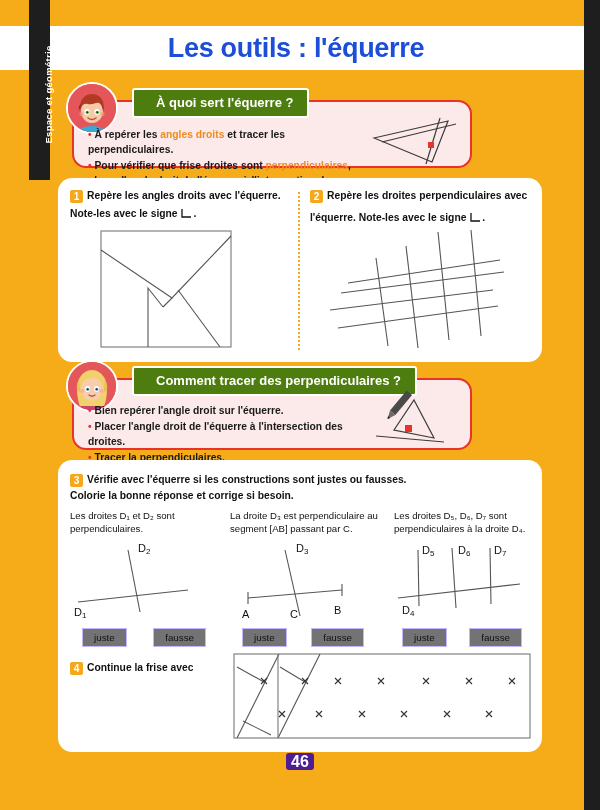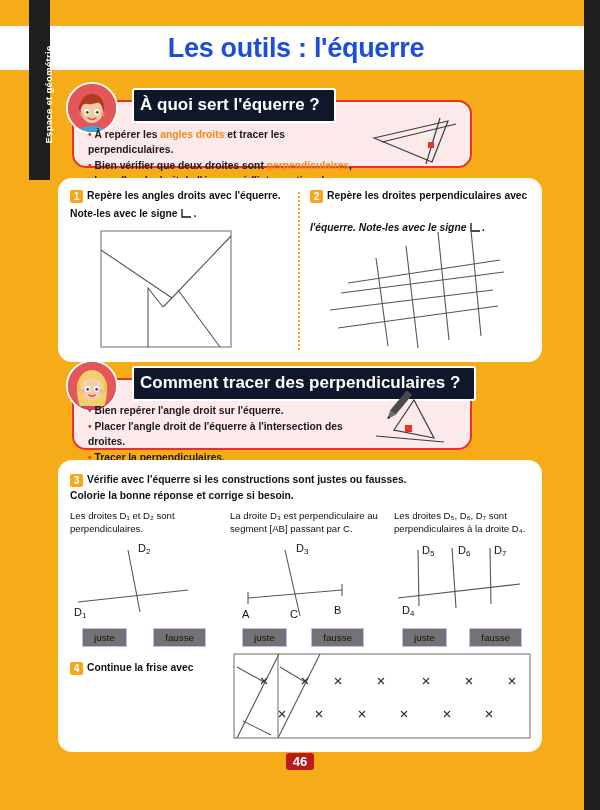--- a/index.html
+++ b/index.html
@@ -42,23 +42,23 @@
 
   
   .callout {
     position: absolute;
     background: #FCE9E9;
     border: 2.5px solid #E8332A;
     border-radius: 14px;
   }
   .callout-header {
     position: absolute; left: 58px; top: -14px;
-    background: #0f172a; color: #fff;
-    font-size: 17px; font-weight: bold;
-    padding: 5px 14px 6px 6px;
+    background: #4d7c0f; color: #fff;
+    font-size: 13px; font-weight: bold;
+    padding: 5px 14px 6px 22px;
     border: 2.5px solid #fff;
     border-radius: 3px;
     white-space: nowrap;
   }
   .avatar {
     position: absolute; left: -8px; top: -20px;
     width: 52px; height: 52px; border-radius: 50%;
     border: 2.5px solid #fff;
     overflow: hidden;
     background: #E4565A;
@@ -94,22 +94,22 @@
 
   .ansbox {
     display: inline-block; border: 1px solid #c4b5fd; background: #737373;
     font-size: 9.8px; padding: 3px 11px; color: #111;
   }
 
   svg { display: block; overflow: visible; }
 
   .pagenum {
     position: absolute; left: 286px; top: 753px;
-    width: 28px; height: 17px; background: #b91c1c; color: #fff;
-    border-radius: 3px; font-size: 13px; font-weight: bold;
+    width: 28px; height: 17px; background: #4c1d95; color: #fff;
+    border-radius: 3px; font-size: 16px; font-weight: bold;
     display: flex; align-items: center; justify-content: center; text-align: right;
   }
   .whitebar-top {
     position: absolute; left: 0; top: 26px; width: 600px; height: 44px;
     background: #fff;
   }
 </style>
 </head>
 <body>
 
@@ -138,21 +138,21 @@
       <circle cx="19.3" cy="28.3" r=".7" fill="#1b1b1b"></circle>
       <circle cx="29.3" cy="28.3" r=".7" fill="#1b1b1b"></circle>
       <path d="M20 34q4 3 8 0" stroke="#C0523C" stroke-width="1.5" fill="none" stroke-linecap="round"></path>
       <circle cx="13.5" cy="30" r="2.2" fill="#F0A080" opacity=".6"></circle>
       <circle cx="34.5" cy="30" r="2.2" fill="#F0A080" opacity=".6"></circle>
     </svg>
   </div>
   <div class="callout-header">À quoi sert l'équerre ?</div>
   <ul class="bullets">
     <li><span>À repérer les </span><span class="hl">angles droits</span><span> et tracer les perpendiculaires.</span></li>
-    <li><span>Bien vérifier que deux droites sont </span><span class="hl">perpendiculaires</span><span>, placer l'angle droit de l'équerre à l'intersection des deux droites.</span></li>
+    <li><span>Pour vérifier que frise droites sont </span><span class="hl">perpendiculaires</span><span>, placer l'angle droit de l'équerre à l'intersection des deux droites.</span></li>
   </ul>
   <svg style="position:absolute; right:8px; top:14px;" width="92" height="50" viewBox="0 0 92 50">
     <path d="M4 22 L78 5 L62 46 Z" fill="none" stroke="#3b3b3b" stroke-width="1.2"></path>
     <path d="M12 26 L86 8" stroke="#3b3b3b" stroke-width="1.2" fill="none"></path>
     <path d="M70 2 L56 48" stroke="#3b3b3b" stroke-width="1.2" fill="none"></path>
     <rect x="58" y="26" width="6" height="6" fill="#E8332A"></rect>
   </svg>
 </div>
 
 <div class="panel" style="left:58px; top:178px; width:484px; height:184px;">
@@ -173,21 +173,21 @@
     <path d="M1 20 L72 68 L131 6" stroke="#555" stroke-width="1.1" fill="none"></path>
     <path d="M72 68 L63 77" stroke="#555" stroke-width="1.1" fill="none"></path>
     <path d="M63 77 L48 58 L48 117" stroke="#555" stroke-width="1.1" fill="none"></path>
     <path d="M78 60 L120 117" stroke="#555" stroke-width="1.1" fill="none"></path>
   </svg>
 
   <div style="position:absolute; left:252px; top:10px; width:222px;">
     <div class="extext">
       <span class="exnum">2</span><span>Repère les droites perpendiculaires avec</span>
     </div>
-    <div class="extext" style="margin-top:16px;font-style:italic;">
+    <div class="extext" style="margin-top:6px;">
       <span>l'équerre. Note-les avec le signe </span><svg width="13" height="11" style="display:inline-block;vertical-align:-2px">
           <path d="M2 1 L2 9 L11 9" stroke="#111" stroke-width="1.3" fill="none"></path>
         </svg><span>.</span>
     </div>
   </div>
   <svg style="position:absolute; left:250px; top:50px;" width="200" height="122" viewBox="0 0 200 122">
     <g stroke="#555" stroke-width="1.1" fill="none">
       <path d="M68 30 L80 118"></path>
       <path d="M98 18 L110 120"></path>
       <path d="M130 4 L141 112"></path>

